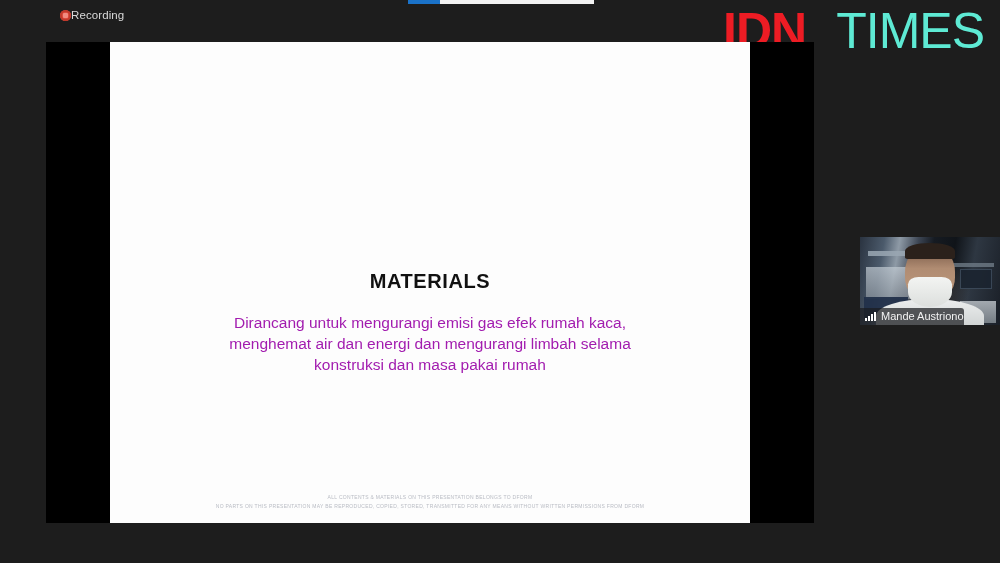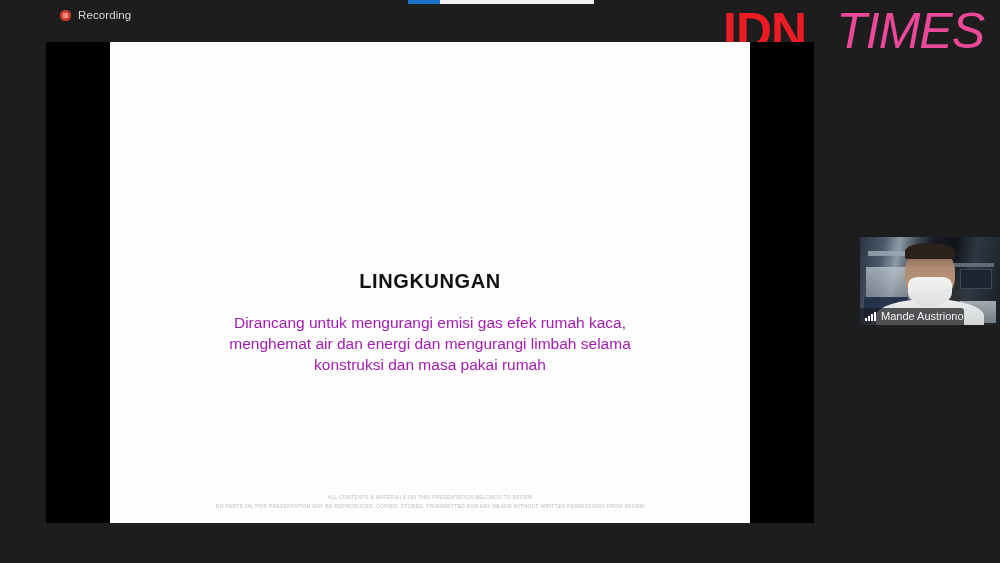--- a/index.html
+++ b/index.html
@@ -36,21 +36,20 @@
     background: #1a72c8;
   }
 
   
   #recording {
     position: absolute;
     left: 14px;
     top: 9px;
     display: flex;
     align-items: center;
-    gap: 7px;
     padding-left: 46px;
   }
   #recording .dot {
     width: 11px;
     height: 11px;
     border-radius: 50%;
     background: #e04a3f;
     box-shadow: inset 0 0 0 2px #c0392b;
     position: relative;
   }
@@ -77,21 +76,21 @@
     top: 6px;
     display: flex;
     align-items: baseline;
     gap: 30px;
     font-weight: bold;
     font-size: 50px;
     letter-spacing: -1px;
     line-height: 1;
   }
   #watermark .idn { color: #ed1c24; }
-  #watermark .times { color: #ec4899; font-weight: normal; font-style: italic; }
+  #watermark .times { color: #5eead4; font-weight: normal; }
 
   
   #shared-screen {
     position: absolute;
     left: 46px;
     top: 42px;
     width: 768px;
     height: 481px;
     background: #000000;
   }
@@ -250,21 +249,21 @@
   </div>
 
   <div id="watermark">
     <span class="idn">IDN</span>
     <span class="times">TIMES</span>
   </div>
 
   <div id="shared-screen">
     <div id="slide">
       <div id="slide-body">
-        <h1 id="slide-title">LINGKUNGAN</h1>
+        <h1 id="slide-title">MATERIALS</h1>
         <p id="slide-subtitle">Dirancang untuk mengurangi emisi gas efek rumah kaca,
 menghemat air dan energi dan mengurangi limbah selama
 konstruksi dan masa pakai rumah</p>
       </div>
       <div id="slide-footer">
         <div>ALL CONTENTS &amp; MATERIALS ON THIS PRESENTATION BELONGS TO DFORM</div>
         <div>NO PARTS ON THIS PRESENTATION MAY BE REPRODUCED, COPIED, STORED, TRANSMITTED FOR ANY MEANS WITHOUT WRITTEN PERMISSIONS FROM DFORM</div>
       </div>
     </div>
   </div>

